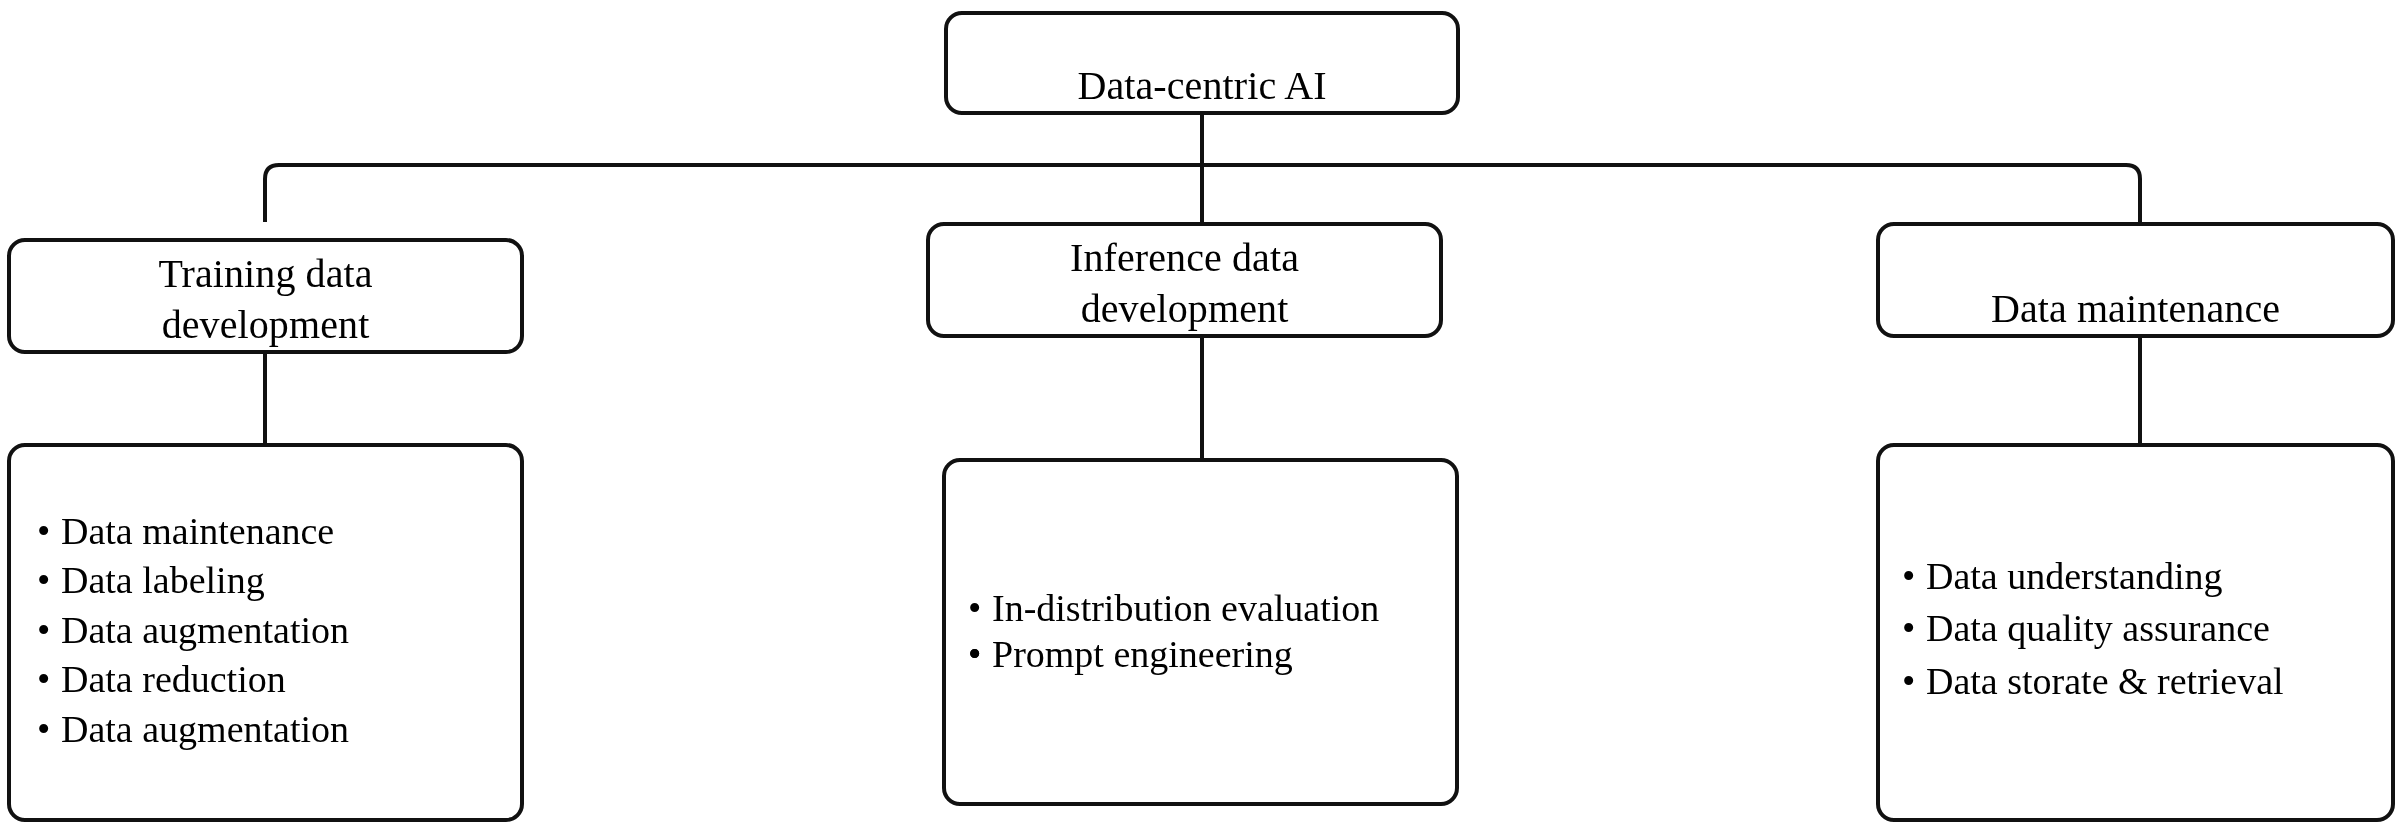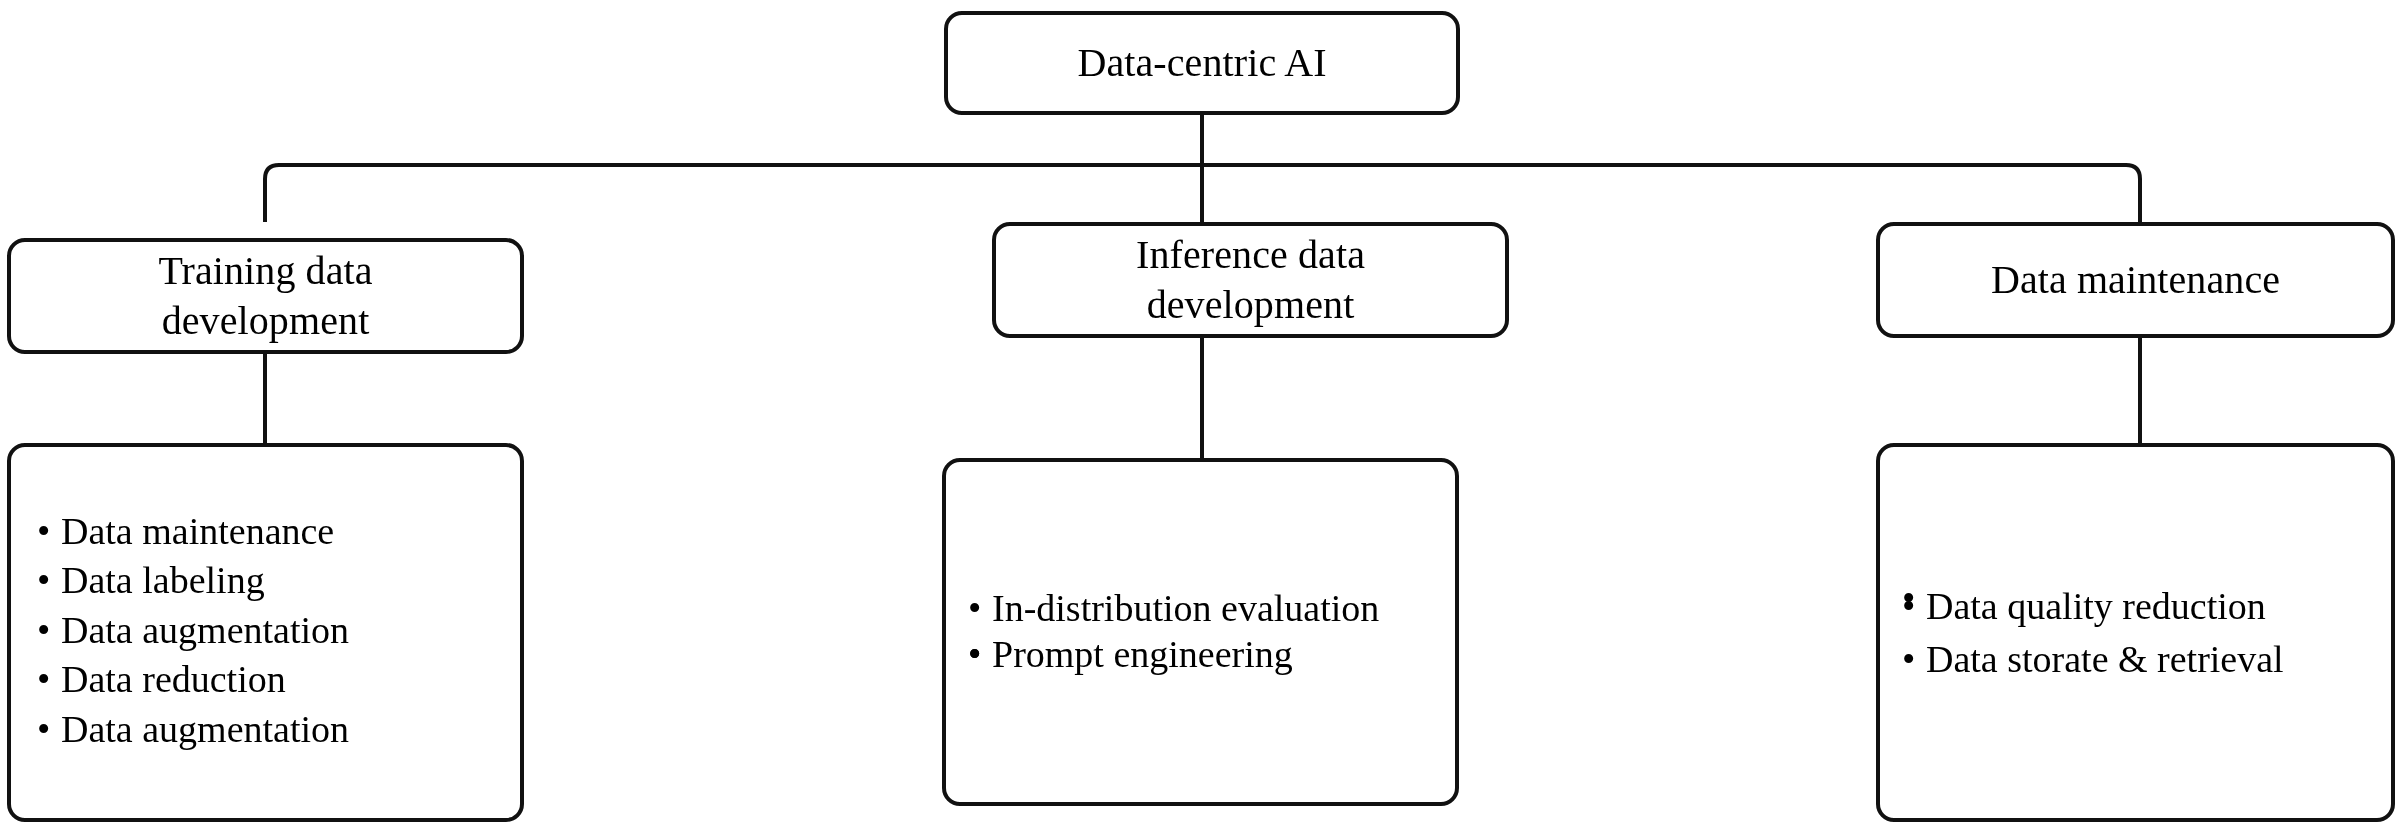--- a/index.html
+++ b/index.html
@@ -26,21 +26,21 @@
     height: 836px;
     pointer-events: none;
   }
   .node {
     position: absolute;
     box-sizing: border-box;
     background: #ffffff;
     border: 4px solid #111111;
     border-radius: 18px;
     display: flex;
-    align-items: center;
+    align-items: flex-end;
     justify-content: center;
     z-index: 2;
   }
   .node-label {
     font-size: 40px;
     line-height: 1.26;
     text-align: center;
     white-space: pre-line;
     letter-spacing: 0.1px;
   }
@@ -52,21 +52,21 @@
     height: 104px;
   }
   
   #node-training {
     left: 7px;
     top: 238px;
     width: 517px;
     height: 116px;
   }
   #node-inference {
-    left: 992px;
+    left: 926px;
     top: 222px;
     width: 517px;
     height: 116px;
   }
   #node-maintenance {
     left: 1876px;
     top: 222px;
     width: 519px;
     height: 116px;
   }
@@ -183,19 +183,19 @@
   <div class="node leaf" id="leaf-inference">
     <ul class="leaf-list">
       <li><span class="bullet">•</span><span>In-distribution evaluation</span></li>
       <li><span class="bullet">•</span></li>
       <li><span class="bullet">•</span><span>Prompt engineering</span></li>
     </ul>
   </div>
 
   <div class="node leaf" id="leaf-maintenance">
     <ul class="leaf-list">
-      <li><span class="bullet">•</span></li>
-      <li><span class="bullet">•</span><span>Data quality reduction</span></li>
+      <li><span class="bullet">•</span><span>Data understanding</span></li>
+      <li><span class="bullet">•</span><span>Data quality assurance</span></li>
       <li><span class="bullet">•</span><span>Data storate &amp; retrieval</span></li>
     </ul>
   </div>
 
 </div>
 
 </body></html>

